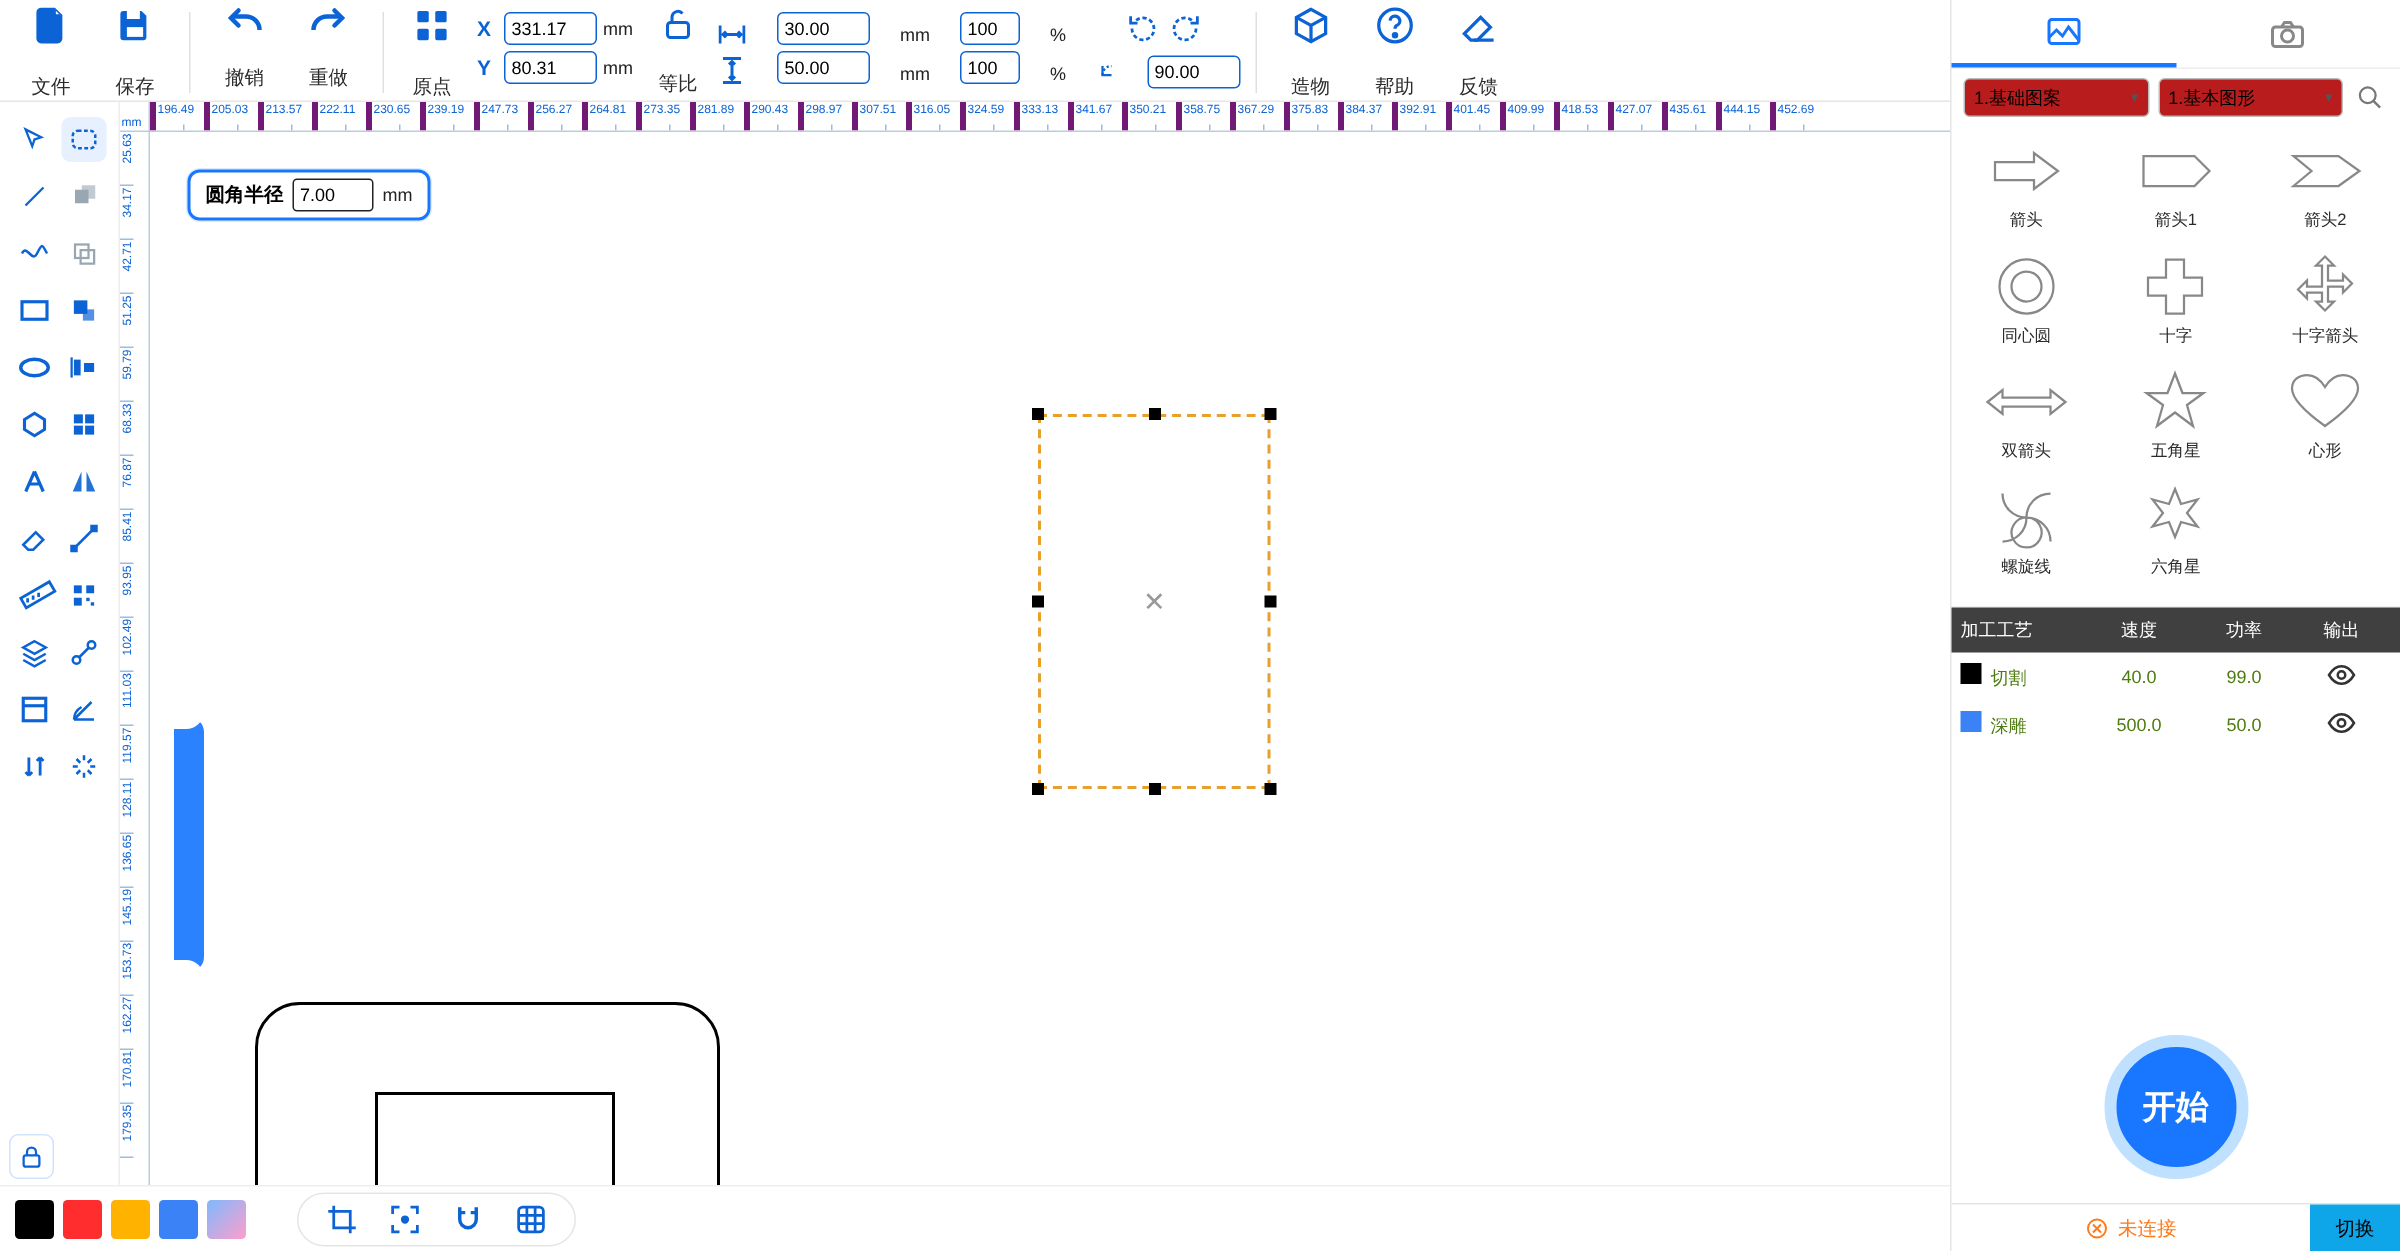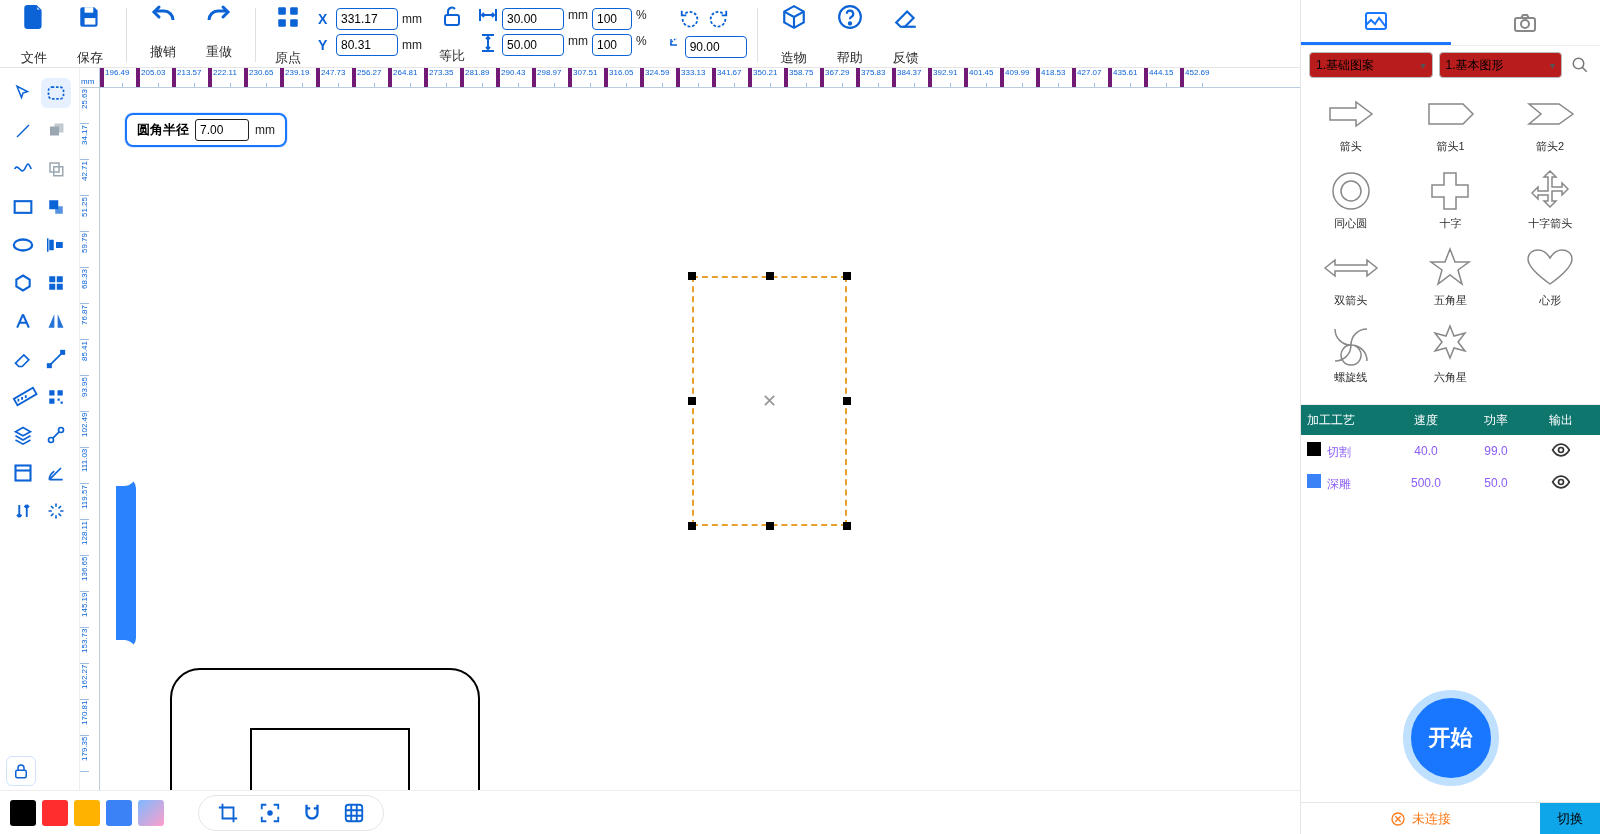--- a/index.html
+++ b/index.html
@@ -10,21 +10,21 @@
 .topbar .group { display: flex; gap: 4px; }
 .topbar .vsep { width: 1px; height: 54px; background: #e0e0e0; margin: 4px 10px 0 10px; }
 .tb-btn { display: flex; flex-direction: column; align-items: center; justify-content: flex-start; width: 52px; height: 56px; cursor: pointer; color: #0b63d6; }
 .tb-btn .ico { width: 30px; height: 30px; display: flex; align-items: center; justify-content: center; }
 .tb-btn .lbl { font-size: 13px; color: #2b2b2b; margin-top: 19px; }
 .xy-block { display: flex; flex-direction: column; gap: 4px; margin-left: 8px; margin-top: 4px; }
 .xy-row { display: flex; align-items: center; gap: 4px; }
 .xy-row .axis { color: #0b63d6; font-weight: 700; font-size: 14px; width: 14px; }
 .numbox { width: 62px; height: 22px; border: 1px solid #0b63d6; border-radius: 4px; font-size: 12px; padding: 0 4px; text-align: left; background: #fff; }
 .unit { font-size: 12px; color: #222; }
-.pct-row { display: flex; align-items: flex-start; gap: 4px; }
+.pct-row { display: flex; align-items: flex-end; gap: 20px; }
 .pct-row .ico-blue { color: #0b63d6; width: 20px; display: flex; justify-content: center; }
 .icon-stack { display: flex; gap: 6px; align-items: center; }
 .top-right-space { flex: 1; }
 
 
 .leftstrip { position: absolute; top: 68px; left: 0; width: 80px; height: calc(834px - 68px - 44px); background: #fff; border-right: 1px solid #eee; padding-top: 6px; }
 .leftstrip .row { display: flex; justify-content: space-around; padding: 4px 6px; }
 .tool-ico { width: 30px; height: 30px; border-radius: 6px; display: flex; align-items: center; justify-content: center; color: #0b63d6; cursor: pointer; }
 .tool-ico.active { background: #e6f0ff; }
 .tool-ico svg { overflow: visible; }
@@ -68,24 +68,24 @@
 .rp-select { flex:1; height:26px; border:1px solid #bbb; border-radius:4px; font-size:12px; padding:0 18px 0 6px; background:#b91c1c; position:relative; display:flex; align-items:center; }
 .rp-select:after { content:"▾"; position:absolute; right:6px; color:#555; font-size:10px; }
 .rp-search { width:24px; height:24px; display:flex; align-items:center; justify-content:center; color:#666; }
 
 .shape-grid { padding: 6px 0 8px 0; display:grid; grid-template-columns: repeat(3, 1fr); row-gap: 2px; overflow-y:auto; height: 320px; }
 .shape-cell { display:flex; flex-direction:column; align-items:center; gap:3px; cursor:pointer; padding: 2px 0 0 0; }
 .shape-cell .sico { width:60px; height:44px; display:flex; align-items:center; justify-content:center; }
 .shape-cell .slabel { font-size:11px; color:#2b2b2b; }
 
 .proc-table { border-top:1px solid #eee; }
-.proc-head { display:flex; background:#0f766e; color:#fff; font-size:12px; height:30px; align-items:center; }
+.proc-head { display:flex; background:#404040; color:#fff; font-size:12px; height:30px; align-items:center; }
 .proc-head div, .proc-row div { padding: 0 6px; }
 .c-proc{width:90px;} .c-spd{width:70px; text-align:center;} .c-pow{width:70px; text-align:center;} .c-out{width:60px; text-align:center;}
-.proc-row { display:flex; align-items:center; height:32px; font-size:12px; color:#8b5cf6; }
+.proc-row { display:flex; align-items:center; height:32px; font-size:12px; color:#4d7c0f; }
 .proc-row .sw { width:14px; height:14px; margin-right:6px; display:inline-block; }
 .eye { display:inline-flex; align-items:center; justify-content:center; }
 
 .start-wrap { flex:1; display:flex; align-items:flex-end; justify-content:center; padding-bottom: 16px; }
 .start-btn { width:96px; height:96px; border-radius:50%; background:#1876ff; border:8px solid #bfe0ff; color:#fff; font-size:22px; font-weight:600; display:flex; align-items:center; justify-content:center; cursor:pointer; }
 
 .rp-status { height:32px; display:flex; border-top:1px solid #e5e5e5; }
 .rp-status .left { flex:1; display:flex; align-items:center; justify-content:center; gap:6px; color:#ff7a1a; font-size:13px; }
 .rp-status .right { width:60px; display:flex; align-items:center; justify-content:center; background:#0ea5e9; font-size:13px; cursor:pointer; }
 

